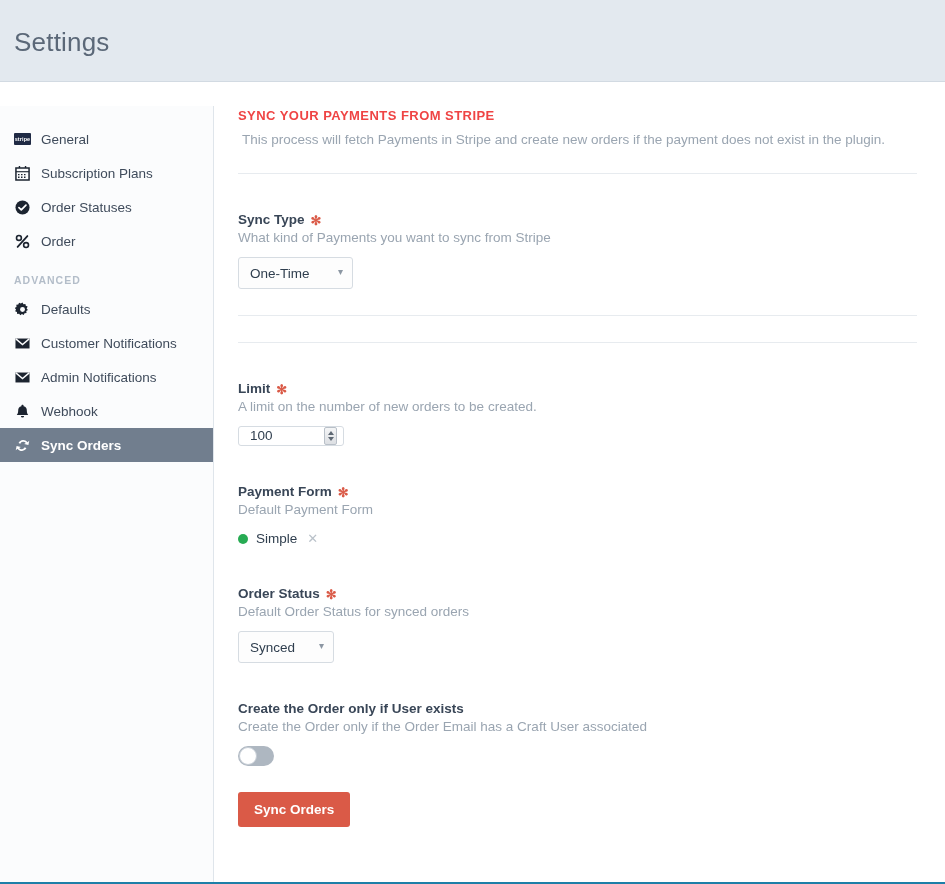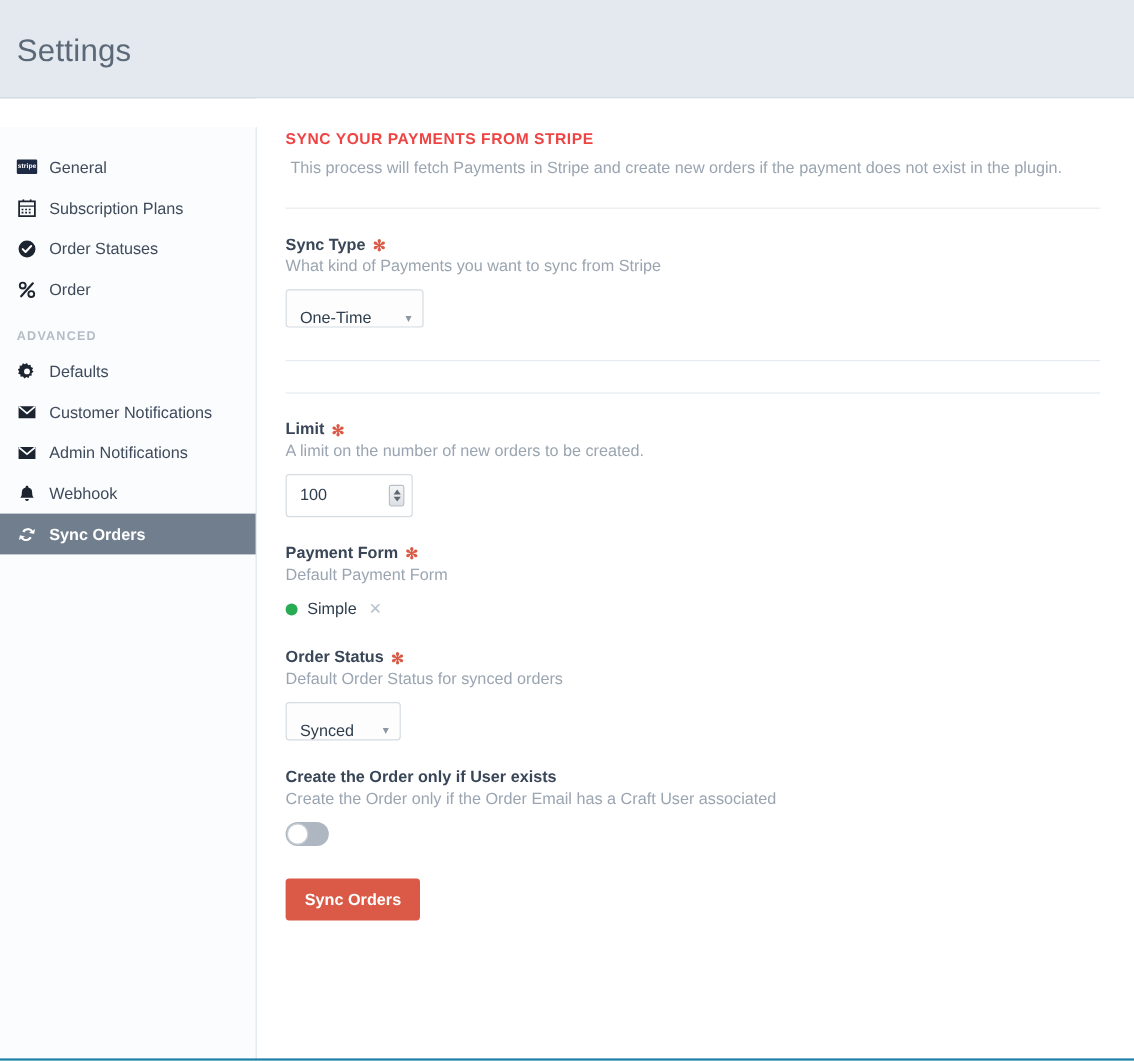--- a/index.html
+++ b/index.html
@@ -123,21 +123,21 @@
     border: 0;
     border-top: 1px solid #e7ebef;
     margin: 26px 0 0 0;
   }
 
   .field { padding-top: 22px; }
   .field-label {
     font-size: 13.5px;
     font-weight: bold;
     color: #394657;
-    margin: 0 0 3px 0;
+    margin: 16px 0 3px 0;
     display: flex;
     align-items: baseline;
     gap: 6px;
     text-align: right;
   }
   .req {
     color: #da5a47;
     font-size: 13px;
     line-height: 1;
     position: relative;
@@ -145,21 +145,21 @@
   }
   .field-instructions {
     font-size: 13.5px;
     color: #9aa5b1;
     margin: 0 0 12px 0;
   }
 
   
   .select {
     display: inline-flex;
-    align-items: flex-end;
+    align-items: center;
     justify-content: space-between;
     height: 32px;
     min-width: 96px;
     padding: 0 9px 0 11px;
     background: #fdfdfd;
     border: 1px solid #d6dce2;
     border-radius: 3px;
     font-size: 13.5px;
     color: #2f3e4e;
     cursor: pointer;
@@ -194,21 +194,21 @@
     background: #ffffff;
     border: 1px solid #c6cdd5;
     box-sizing: border-box;
   }
 
   
   .number-input {
     display: inline-flex;
     align-items: center;
     width: 106px;
-    height: 36px;
+    height: 20px;
     border: 1px solid #d6dce2;
     border-radius: 3px;
     background: #ffffff;
     padding: 0 6px 0 11px;
     justify-content: space-between;
     text-align: center;
   }
   .number-input .value {
     font-size: 13.5px;
     color: #2f3e4e;

